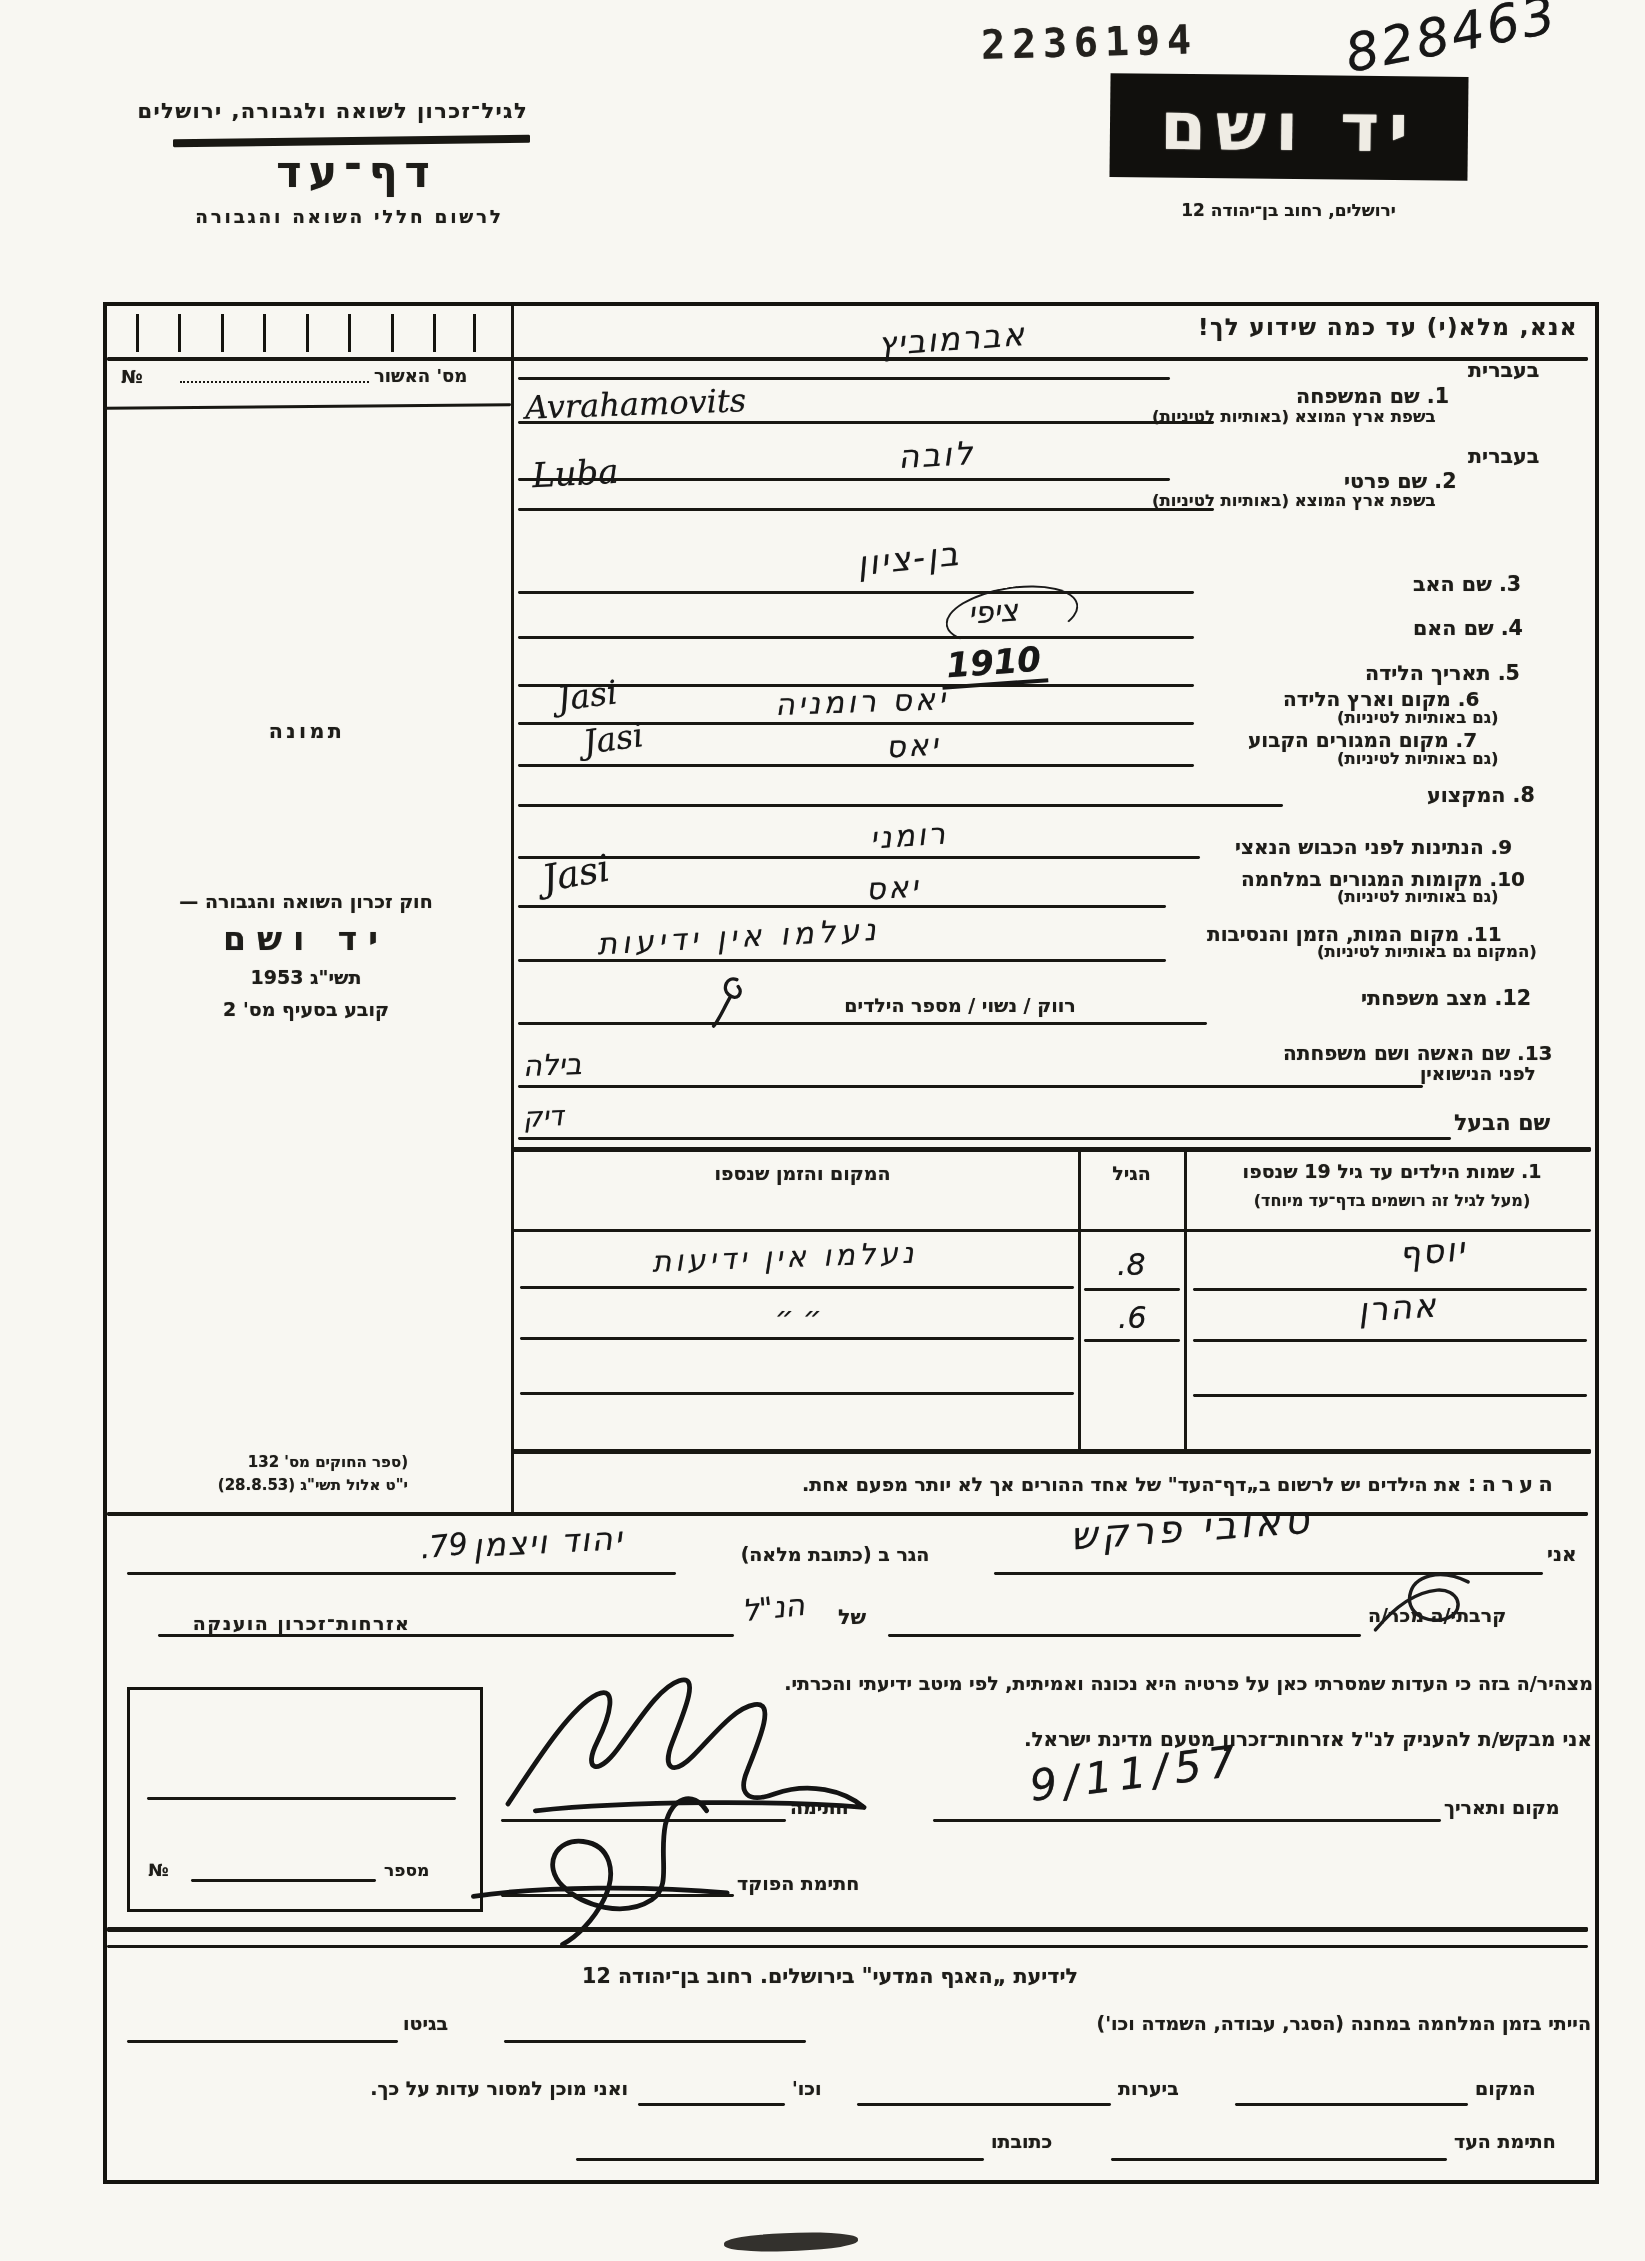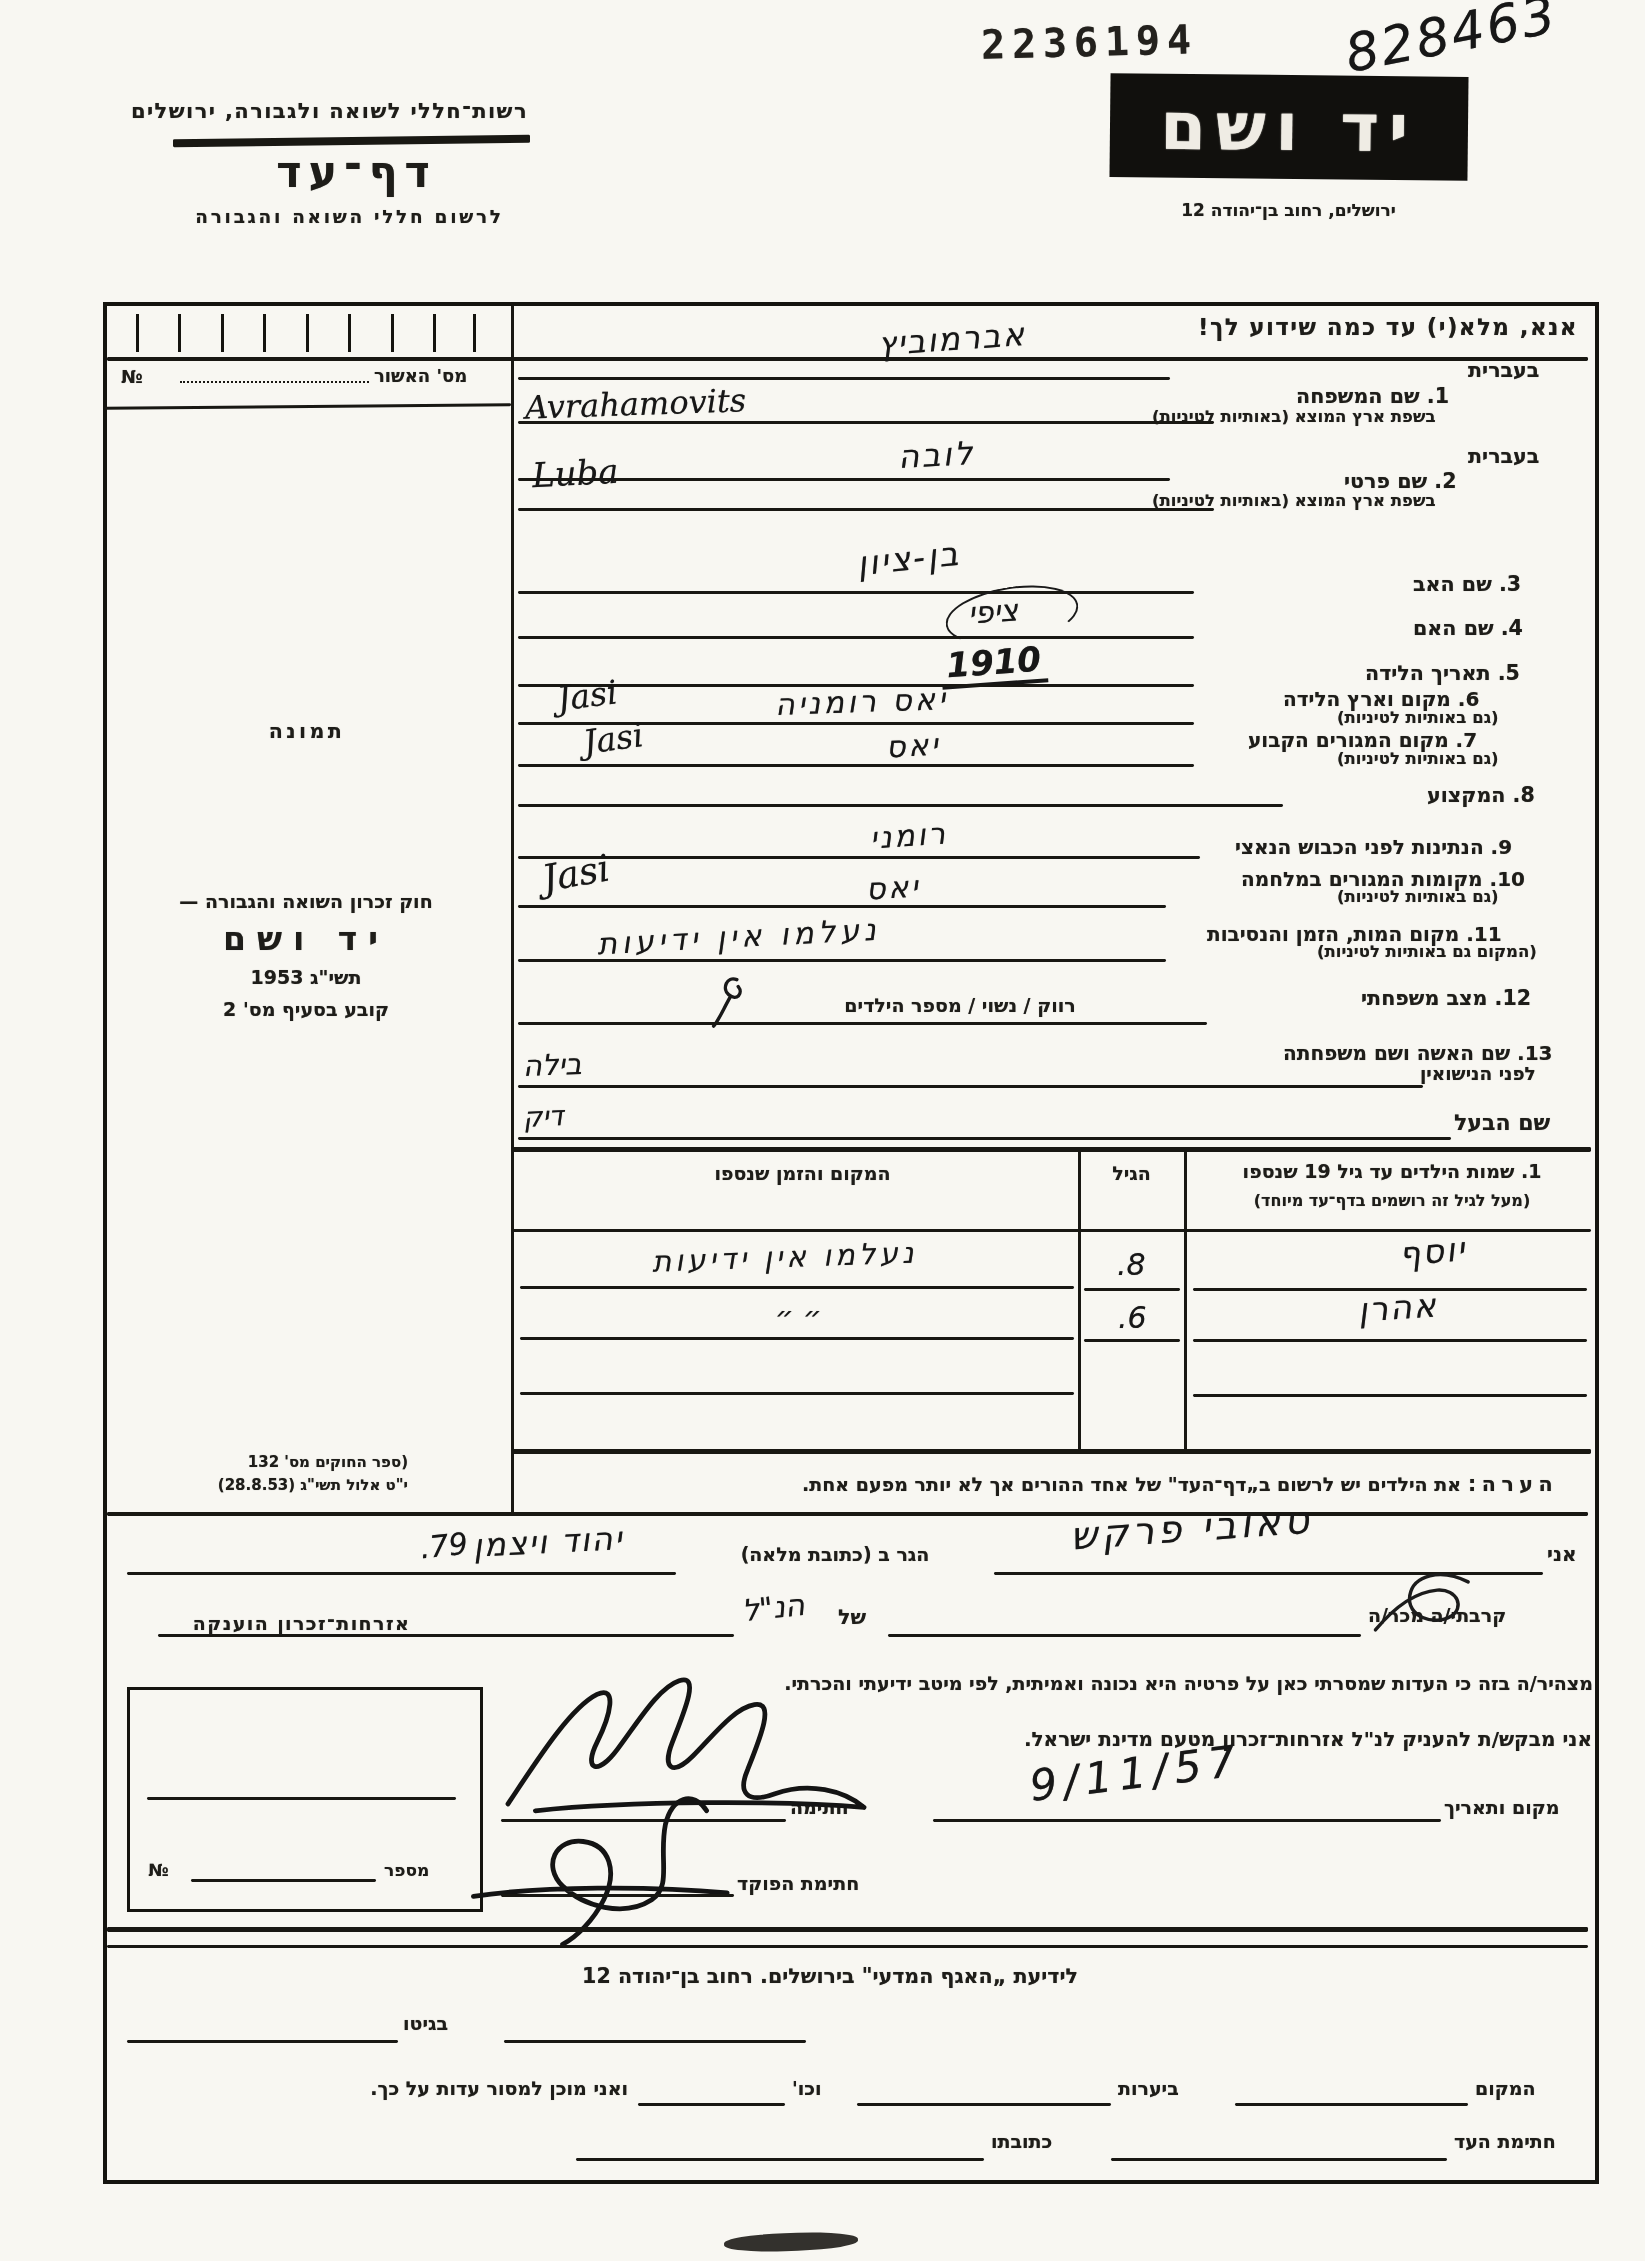--- a/index.html
+++ b/index.html
@@ -19,21 +19,21 @@
   .tick{position:absolute;width:2.7px;height:38px;background:#15140f;top:314px;}
   .stampbox{position:absolute;background:#11100d;display:flex;align-items:center;justify-content:center;}
   .stampbox span{color:#efece4;font-weight:900;letter-spacing:9.6px;text-shadow:0 0 1.4px #efece4;}
   svg{position:absolute;overflow:visible;}
 </style>
 </head>
 <body>
 
 <div id="page">
 
-  <div class="t tc" style="left:171px;top:99px;width:357px;font-size:21px;letter-spacing:1.4px;font-weight:800;">רשות־חללי לשואה ולגבורה, ירושלים</div>
+  <div class="t tc" style="left:171px;top:99px;width:357px;font-size:21px;letter-spacing:1.4px;font-weight:800;">לגיל־זכרון לשואה ולגבורה, ירושלים</div>
   <div class="ln" style="left:173px;top:137px;width:357px;height:7.5px;transform:skewY(-0.7deg);"></div>
   <div class="t tc" style="left:274px;top:147px;width:165px;font-size:43px;font-weight:900;letter-spacing:6.9px;">דף־עד</div>
   <div class="t tc" style="left:195px;top:206px;width:309px;font-size:18.5px;letter-spacing:2.7px;font-weight:800;">לרשום חללי השואה והגבורה</div>
 
   <div class="t" style="left:981px;top:19px;font-size:40px;font-family:'DejaVu Sans Mono',monospace;letter-spacing:6.9px;color:#23211d;transform:rotate(-1.5deg);font-weight:600;">2236194</div>
   <div class="hw" style="left:1344px;top:4.1px;font-size:52px;transform:rotate(-11deg);letter-spacing:2.7px;">828463</div>
 
   <div class="stampbox" style="left:1110px;top:75px;width:358px;height:104px;transform:rotate(.6deg);">
     <span style="font-size:66px;">יד ושם</span>
   </div>
@@ -218,20 +218,21 @@
   <svg style="left:446px;top:1783px;" width="288" height="165" viewBox="0 0 420 240">
     <path d="M380 40 C360 10 330 20 320 60 C310 110 330 150 300 170 C260 196 200 180 170 150 C140 120 160 80 200 85 C240 90 250 130 230 170 C215 200 190 225 170 235 M40 165 C140 150 300 150 410 160" stroke="#141414" stroke-width="7" fill="none" stroke-linecap="round"></path>
   </svg>
   <div class="ln" style="left:501px;top:1894px;width:233px;"></div>
 
   <div class="ln lnthick" style="left:107px;top:1927px;width:1481px;"></div>
   <div class="ln" style="left:107px;top:1945px;width:1481px;height:3.4px;"></div>
 
   <div class="t tc" style="left:384px;top:1964px;width:892px;font-size:20.6px;font-weight:800;">לידיעת „האגף המדעי" בירושלים.   רחוב בן־יהודה 12</div>
 
+  <div class="t" style="left:813px;top:2012px;width:778px;font-size:19px;text-align:right;">הייתי בזמן המלחמה במחנה (הסגר, עבודה, השמדה וכו')</div>
   <div class="ln" style="left:504px;top:2040px;width:302px;"></div>
   <div class="t" style="left:403px;top:2012px;width:96px;font-size:19px;font-weight:800;text-align:left;">בגיטו</div>
   <div class="ln" style="left:127px;top:2040px;width:271px;"></div>
 
   <div class="t" style="left:1475px;top:2077px;width:117px;font-size:19px;font-weight:800;text-align:left;">המקום</div>
   <div class="ln" style="left:1235px;top:2103px;width:233px;"></div>
   <div class="t" style="left:1118px;top:2077px;width:110px;font-size:19px;font-weight:800;text-align:left;">ביערות</div>
   <div class="ln" style="left:857px;top:2103px;width:254px;"></div>
   <div class="t" style="left:792px;top:2077px;width:58px;font-size:19px;font-weight:800;text-align:left;">וכו'</div>
   <div class="ln" style="left:638px;top:2103px;width:147px;"></div>

